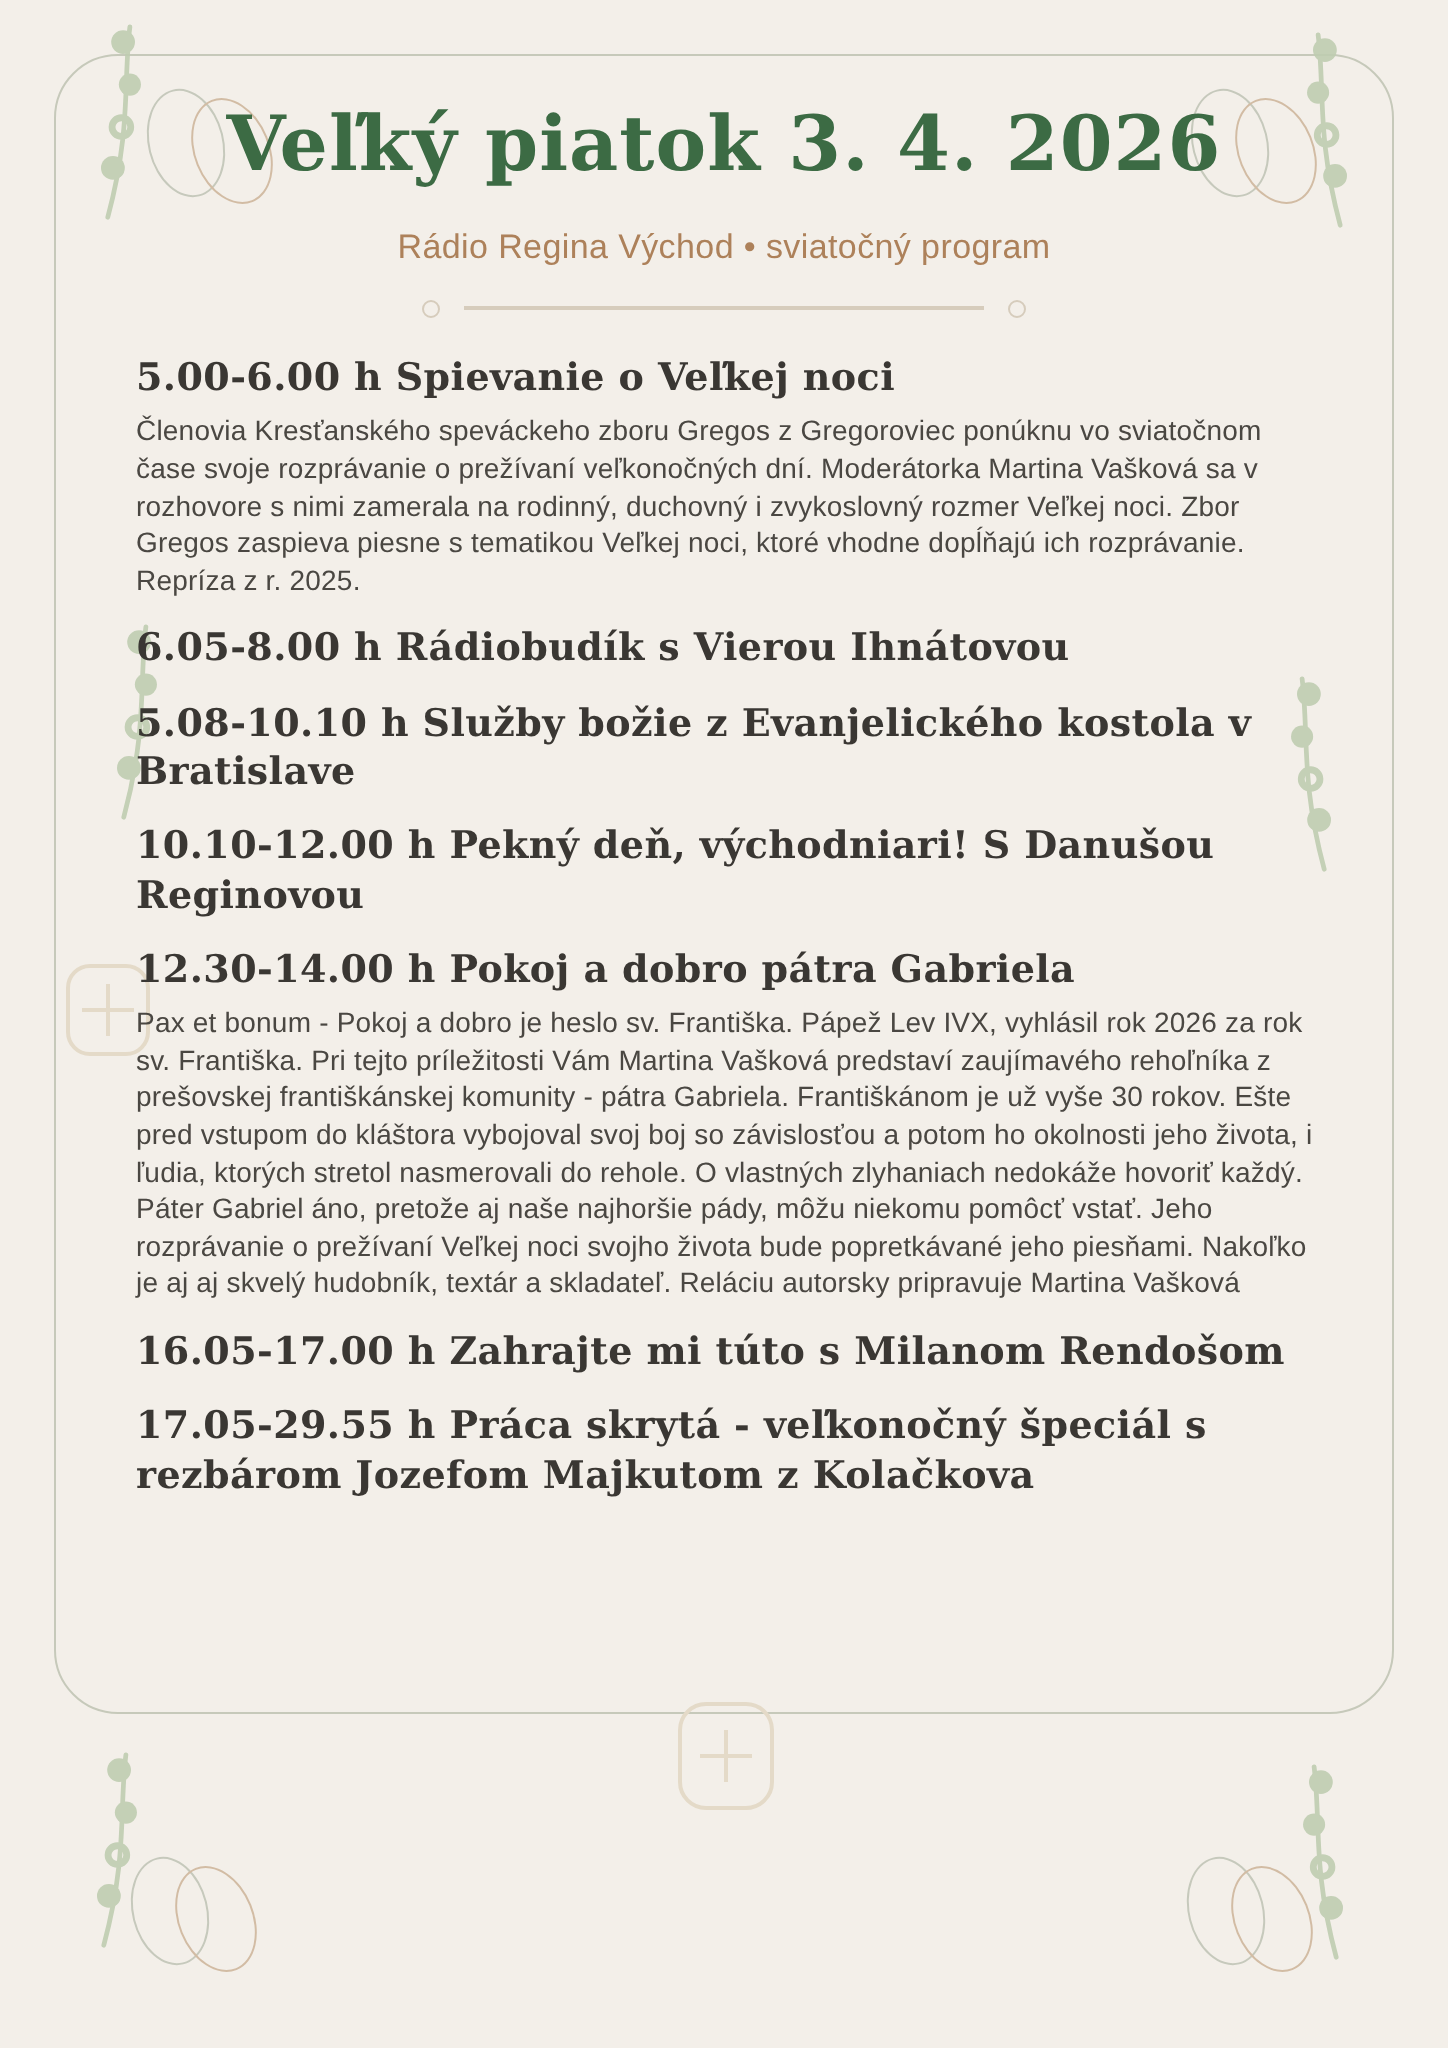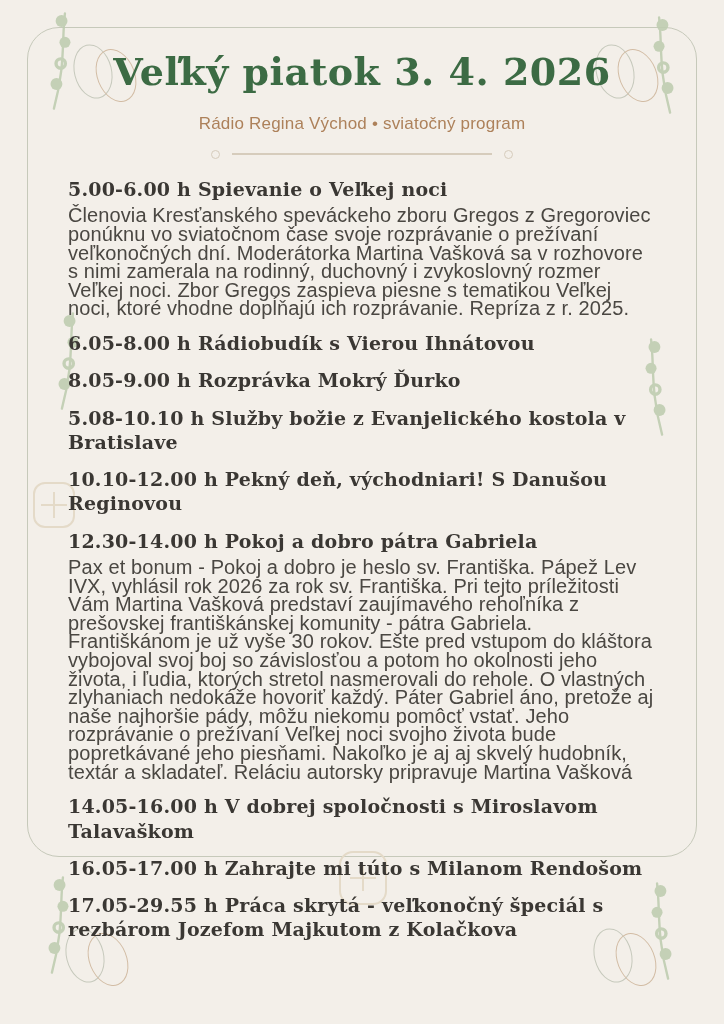--- a/index.html
+++ b/index.html
@@ -72,21 +72,21 @@
 
   
   main{position:absolute;left:68px;top:164px;width:590px;z-index:2;}
   .item h2{
     font-family:"DejaVu Serif",serif;font-weight:bold;
     font-size:19px;line-height:1.28;letter-spacing:.2px;
     color:var(--heading_charcoal,#3a3733);
     margin:13px 0 5px;
   }
   .item p{
-    margin:0 0 3px;font-size:20px;line-height:18.6px;letter-spacing:.1px;
+    margin:0 0 3px;font-size:14px;line-height:18.6px;letter-spacing:.1px;
     color:var(--body_gray,#4a4742);
   }
 </style>
 </head>
 <body>
 
 <div class="page">
 
   <div class="frame"></div>
 
@@ -167,44 +167,36 @@
   <section class="item">
     <h2>5.00-6.00 h Spievanie o Veľkej noci</h2>
     <p>Členovia Kresťanského speváckeho zboru Gregos z Gregoroviec ponúknu vo sviatočnom čase svoje rozprávanie o prežívaní veľkonočných dní. Moderátorka Martina Vašková sa v rozhovore s nimi zamerala na rodinný, duchovný i zvykoslovný rozmer Veľkej noci. Zbor Gregos zaspieva piesne s tematikou Veľkej noci, ktoré vhodne dopĺňajú ich rozprávanie. Repríza z r. 2025.</p>
   </section>
 
   <section class="item">
     <h2>6.05-8.00 h Rádiobudík s Vierou Ihnátovou</h2>
 
   </section>
 
-  <section class="item">
-    <h2>8.05-9.00 h Rozprávka Mokrý Ďurko</h2>
-
-  </section>
 
   <section class="item">
     <h2>5.08-10.10 h Služby božie z Evanjelického kostola v Bratislave</h2>
 
   </section>
 
   <section class="item">
     <h2>10.10-12.00 h Pekný deň, východniari! S Danušou Reginovou</h2>
 
   </section>
 
   <section class="item">
     <h2>12.30-14.00 h Pokoj a dobro pátra Gabriela</h2>
     <p>Pax et bonum - Pokoj a dobro je heslo sv. Františka. Pápež Lev IVX, vyhlásil rok 2026 za rok sv. Františka. Pri tejto príležitosti Vám Martina Vašková predstaví zaujímavého rehoľníka z prešovskej františkánskej komunity - pátra Gabriela. Františkánom je už vyše 30 rokov. Ešte pred vstupom do kláštora vybojoval svoj boj so závislosťou a potom ho okolnosti jeho života, i ľudia, ktorých stretol nasmerovali do rehole. O vlastných zlyhaniach nedokáže hovoriť každý. Páter Gabriel áno, pretože aj naše najhoršie pády, môžu niekomu pomôcť vstať. Jeho rozprávanie o prežívaní Veľkej noci svojho života bude popretkávané jeho piesňami. Nakoľko je aj aj skvelý hudobník, textár a skladateľ. Reláciu autorsky pripravuje Martina Vašková</p>
   </section>
 
-  <section class="item">
-    <h2>14.05-16.00 h V dobrej spoločnosti s Miroslavom Talavaškom</h2>
-
-  </section>
 
   <section class="item">
     <h2>16.05-17.00 h Zahrajte mi túto s Milanom Rendošom</h2>
 
   </section>
 
   <section class="item">
     <h2>17.05-29.55 h Práca skrytá - veľkonočný špeciál s rezbárom Jozefom Majkutom z Kolačkova</h2>
 
   </section>

